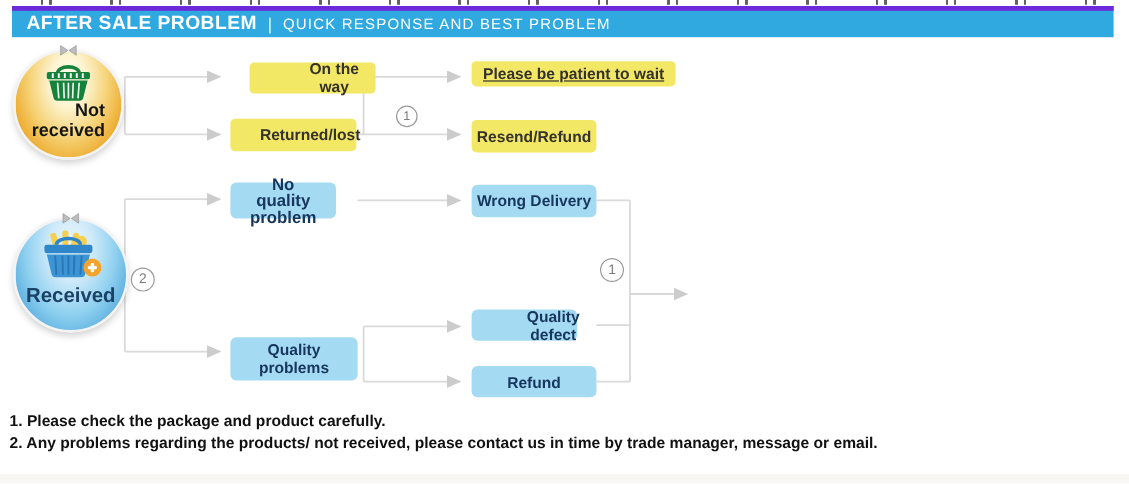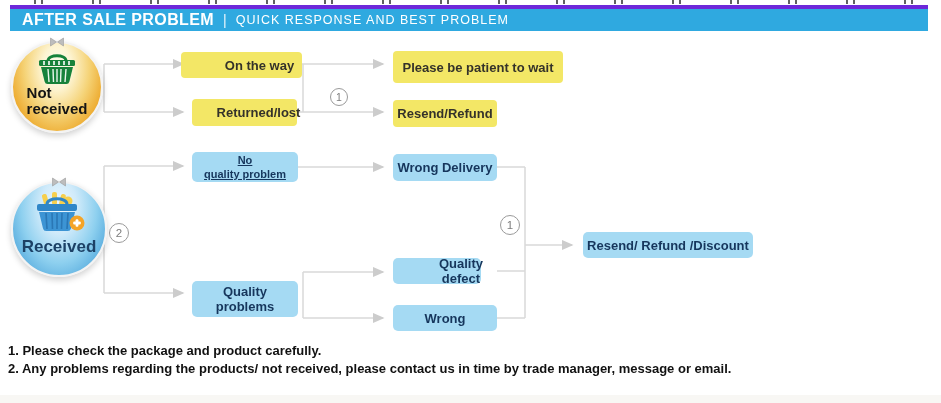--- a/index.html
+++ b/index.html
@@ -20,36 +20,36 @@
   
   .lines{position:absolute;left:0;top:0;}
 
   
   .badge{position:absolute;border-radius:50%;display:flex;flex-direction:column;align-items:center;
          border:2px solid #f3f3f3;box-shadow:0 3px 6px rgba(0,0,0,.18);box-sizing:border-box;}
   #badge-not-received{left:11px;top:41px;width:92px;height:92px;
     background:radial-gradient(ellipse at 50% 28%,#fffef4 0%,#fdf4d2 24%,#f5d377 52%,#edaa2e 78%,#e5941e 100%);}
   #badge-received{left:11px;top:181px;width:96px;height:96px;
     background:radial-gradient(ellipse at 50% 26%,#f0f9fe 0%,#cfeafa 28%,#8ed0ef 58%,#55aadd 84%,#3f96cf 100%);}
-  .badge-label{white-space:pre-line;text-align:left;}
+  .badge-label{white-space:pre-line;text-align:right;}
   #badge-not-received .badge-label{font-size:15px;line-height:16px;font-weight:600;color:#141414;margin-top:0;}
   #badge-received .badge-label{font-size:17px;font-weight:700;color:#1c4166;margin-top:4px;}
   .badge .basket{margin-top:8px;}
   .clip{position:absolute;top:-6px;left:50%;transform:translateX(-50%);}
 
   
   .fbox{position:absolute;display:flex;align-items:center;justify-content:center;text-align:center;
         font-size:13px;font-weight:600;box-sizing:border-box;}
   .ybox{background:#f3e766;color:#34322a;border-radius:4px;}
   .bbox{background:#a5daf3;color:#16365c;border-radius:5px;}
-  #box-on-the-way{left:181px;top:52px;width:121px;height:26px;padding-left:36px;}
+  #box-on-the-way{left:208px;top:52px;width:105px;height:26px;padding-left:36px;}
   #box-returned-lost{left:192px;top:99px;width:105px;height:27px;padding-left:28px;}
-  #box-please-wait{left:393px;top:51px;width:170px;height:32px;}
+  #box-please-wait{left:393px;top:51px;width:170px;height:21px;text-decoration:underline;}
   #box-resend-refund{left:393px;top:100px;width:104px;height:27px;}
-  #box-no-quality-problem{left:192px;top:152px;width:106px;height:30px;font-size:11px;line-height:14px;white-space:pre-line;text-decoration:underline;}
+  #box-no-quality-problem{left:192px;top:152px;width:88px;height:30px;font-size:14px;line-height:14px;white-space:pre-line;}
   #box-quality-problems{left:192px;top:281px;width:106px;height:36px;}
   #box-wrong-delivery{left:393px;top:154px;width:104px;height:27px;}
   #box-quality-defect{left:393px;top:258px;width:88px;height:26px;padding-left:48px;}
   #box-damage{left:393px;top:305px;width:104px;height:26px;}
   #box-resolution{left:583px;top:232px;width:170px;height:26px;}
 
   
   .circled{position:absolute;border:1px solid #9a9a9a;border-radius:50%;color:#7c7c7c;background:#fff;
            display:flex;align-items:center;justify-content:center;}
   #circ-1a{left:330px;top:88px;width:16px;height:16px;font-size:10.5px;}
@@ -170,22 +170,21 @@
   <div class="fbox ybox" id="box-on-the-way">On the way</div>
   <div class="fbox ybox" id="box-returned-lost">Returned/lost</div>
   <div class="fbox ybox" id="box-please-wait">Please be patient to wait</div>
   <div class="fbox ybox" id="box-resend-refund">Resend/Refund</div>
 
   <div class="fbox bbox" id="box-no-quality-problem">No
 quality problem</div>
   <div class="fbox bbox" id="box-quality-problems">Quality problems</div>
   <div class="fbox bbox" id="box-wrong-delivery">Wrong Delivery</div>
   <div class="fbox bbox" id="box-quality-defect">Quality defect</div>
-  <div class="fbox bbox" id="box-damage">Wrong</div>
-  <div class="fbox bbox" id="box-resolution">Resend/ Refund /Discount</div>
+  <div class="fbox bbox" id="box-damage">Refund</div>
 
   <div class="notes">
     <div>1. Please check the package and product carefully.</div>
     <div>2. Any problems regarding the products/ not received, please contact us in time by trade manager, message or email.</div>
   </div>
 
   <div class="bottom-strip"></div>
 
 </div>
 

